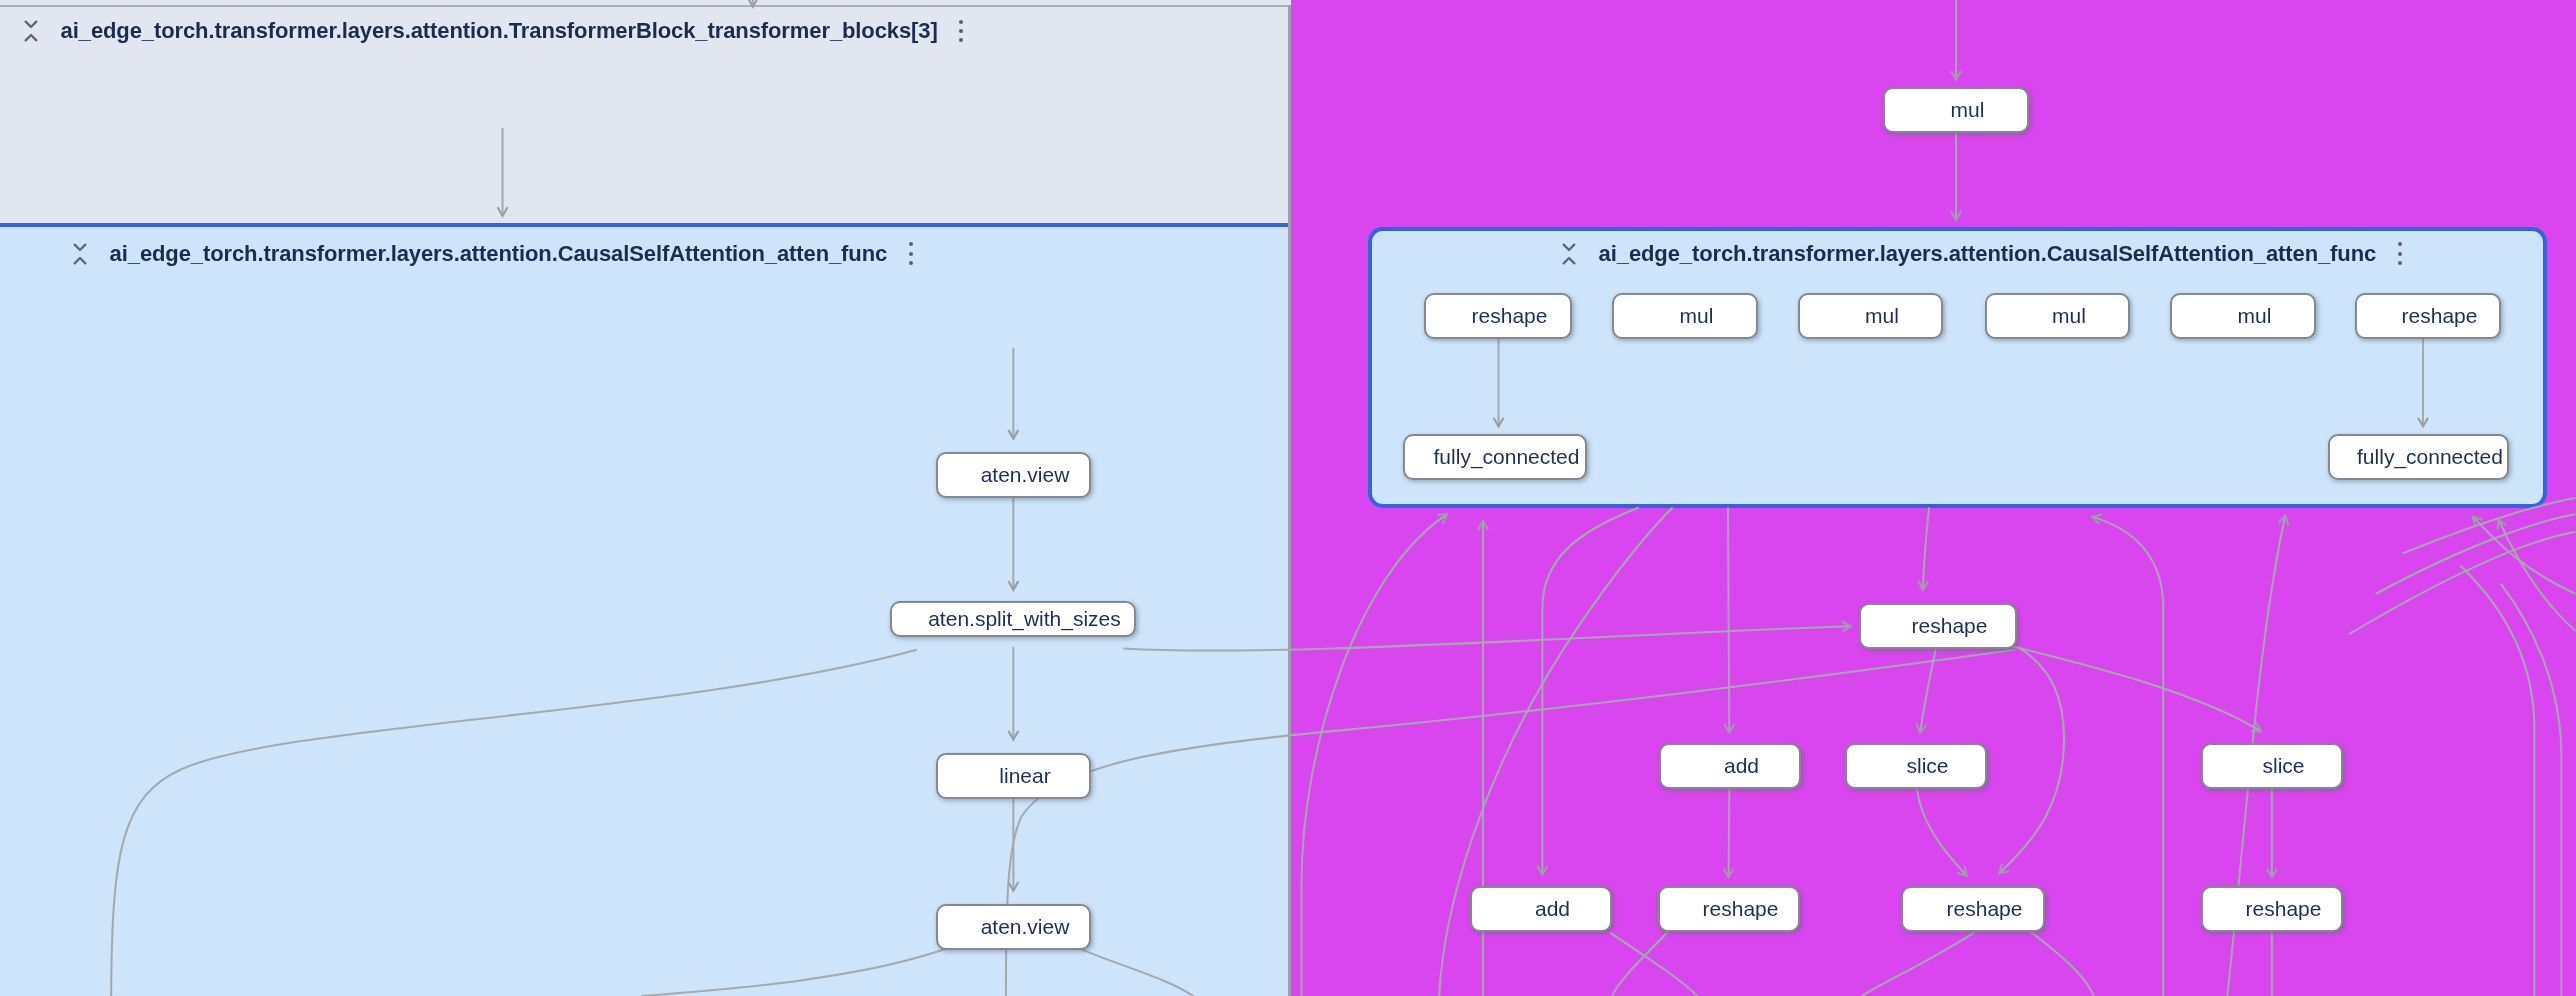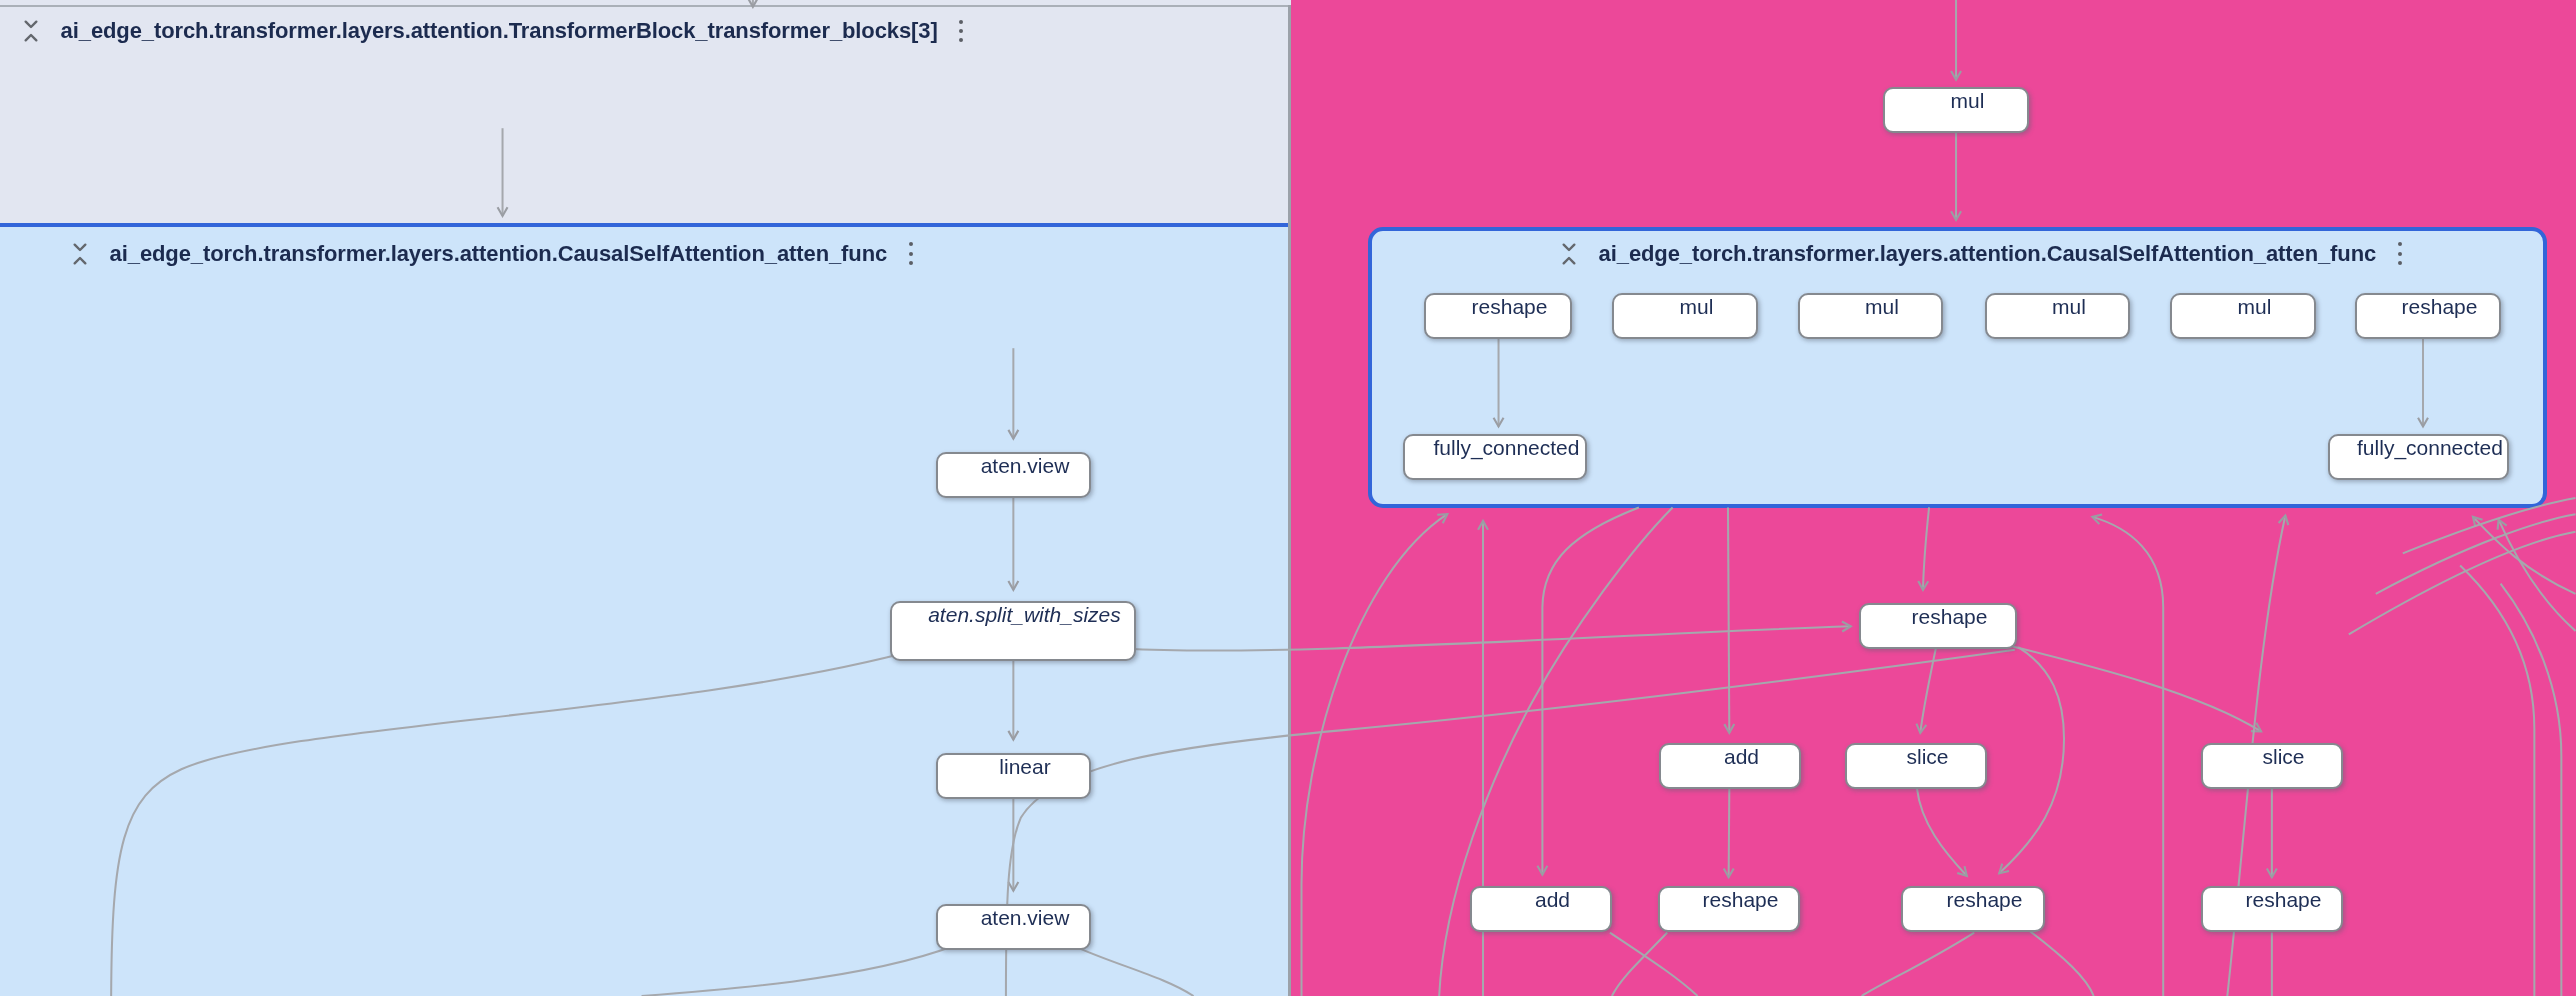--- a/index.html
+++ b/index.html
@@ -1,17 +1,17 @@
 <!DOCTYPE html>
 <html style="font-size:10.8px"><head>
 <meta charset="utf-8">
 <style>
   html,body{margin:0;padding:0;background:#e3e7f0;}
   #canvas{position:relative;width:2576px;height:996px;overflow:hidden;
-          font-family:"Liberation Sans",sans-serif;background:#ec4899;}
+          font-family:"Liberation Sans",sans-serif;background:#d946ef;}
 
   
   .bg    {position:absolute;z-index:1;}
   .bline {position:absolute;z-index:2;}
   #edges {position:absolute;left:0;top:0;z-index:3;}
   .node,.ghead{position:absolute;z-index:4;}
 
   
   #tb-bg   {left:0;top:8;width:1291px;height:991px;background:#e2e6f1;}
   #csaL-bg {left:0;top:223px;width:1288px;height:774px;background:#cde4fa;
@@ -20,21 +20,21 @@
   #tb-top  {left:0;top:5.4px;width:1291px;height:2px;background:#aab0b8;}
   #tb-right{left:1288px;top:5.4px;width:2.7px;height:991px;background:#9ba1a9;}
   #csaR-bg {left:1368px;top:227px;width:1179px;height:281px;background:#cde4fa;
             border:4px solid #3265d9;border-radius:15px;box-sizing:border-box;}
 
   
   .ghead{display:flex;align-items:center;gap:17.6px;height:35px;white-space:nowrap;}
   .ghead .glabel{font-size:22px;font-weight:600;color:#1c2b4f;letter-spacing:-0.1px;}
 
   
-  .node{display:flex;justify-content:center;box-sizing:border-box;
+  .node{display:flex;align-items:center;justify-content:center;box-sizing:border-box;
         background:#fff;border:2px solid #85898f;border-radius:10px;
         box-shadow:1.4px 2px 4px rgba(90,100,115,.45);cursor:pointer;padding-left:23px;}
   .node .nlabel{font-size:21px;font-weight:500;color:#1e2e55;white-space:nowrap;}
 
   
   .collapsed{background:#dde3ee;border:2px solid #a9aeb6;border-radius:12px;
              display:flex;align-items:center;box-sizing:border-box;
              padding:0 16px;gap:16px;box-shadow:1.4px 2px 4px rgba(90,100,115,.35);cursor:pointer;}
   .collapsed .clabel{flex:1;text-align:center;font-size:22px;font-weight:600;
                      color:#1c2b4f;white-space:nowrap;letter-spacing:-0.1px;}
@@ -197,21 +197,21 @@
     <span class="kebab">
         <span class="dot"></span>
         <span class="dot"></span>
         <span class="dot"></span>
       </span>
   </div>
 
   <div class="node" style="left:936px;top:452px;width:155px;height:46px;">
     <span class="nlabel">aten.view</span>
     </div>
-  <div class="node" style="left:890px;top:601px;width:246px;height:60px;font-style:italic;">
+  <div class="node" style="left:890px;top:601px;width:246px;height:36px;">
     <span class="nlabel">aten.split_with_sizes</span>
     </div>
   <div class="node" style="left:936px;top:753px;width:155px;height:46px;">
     <span class="nlabel">linear</span>
     </div>
   <div class="node" style="left:936px;top:904px;width:155px;height:46px;">
     <span class="nlabel">aten.view</span>
     </div>
 
   <div class="node" style="left:1883px;top:87px;width:146px;height:46px;">

